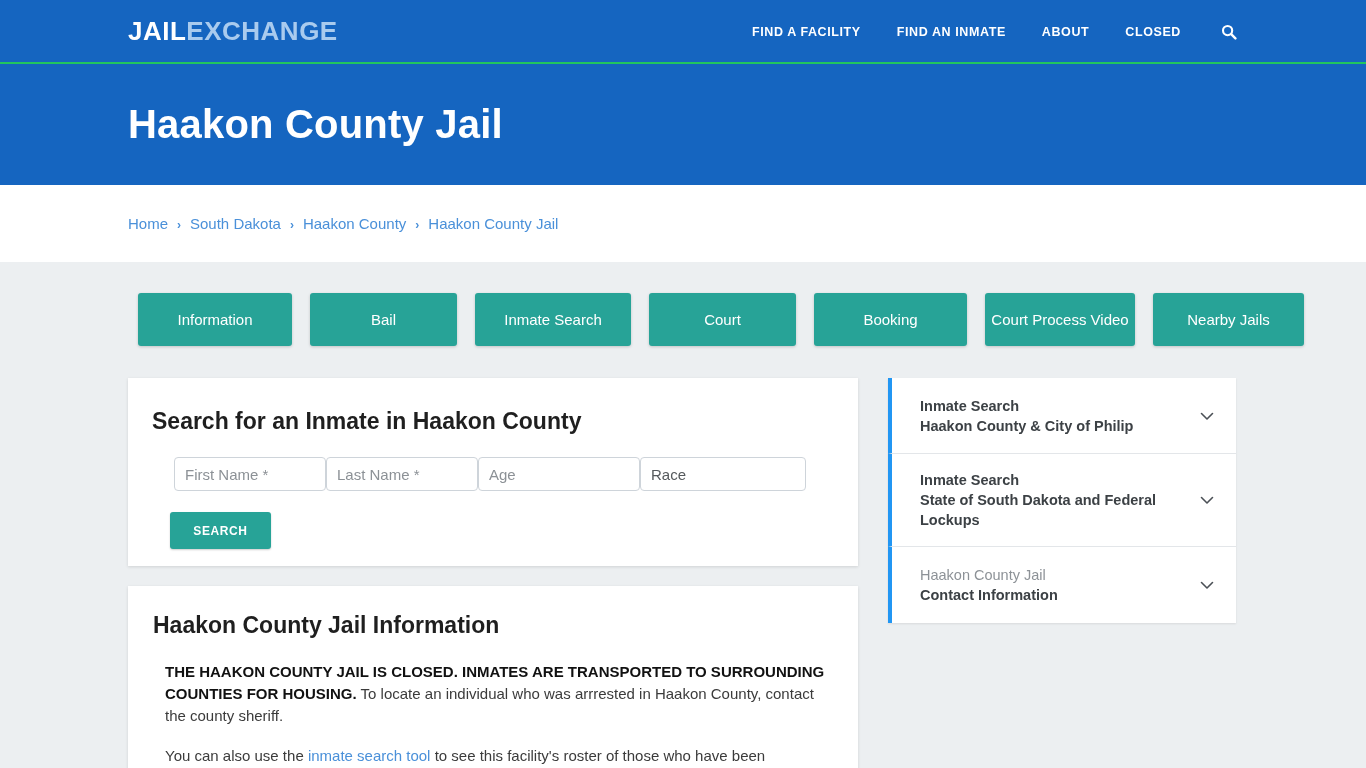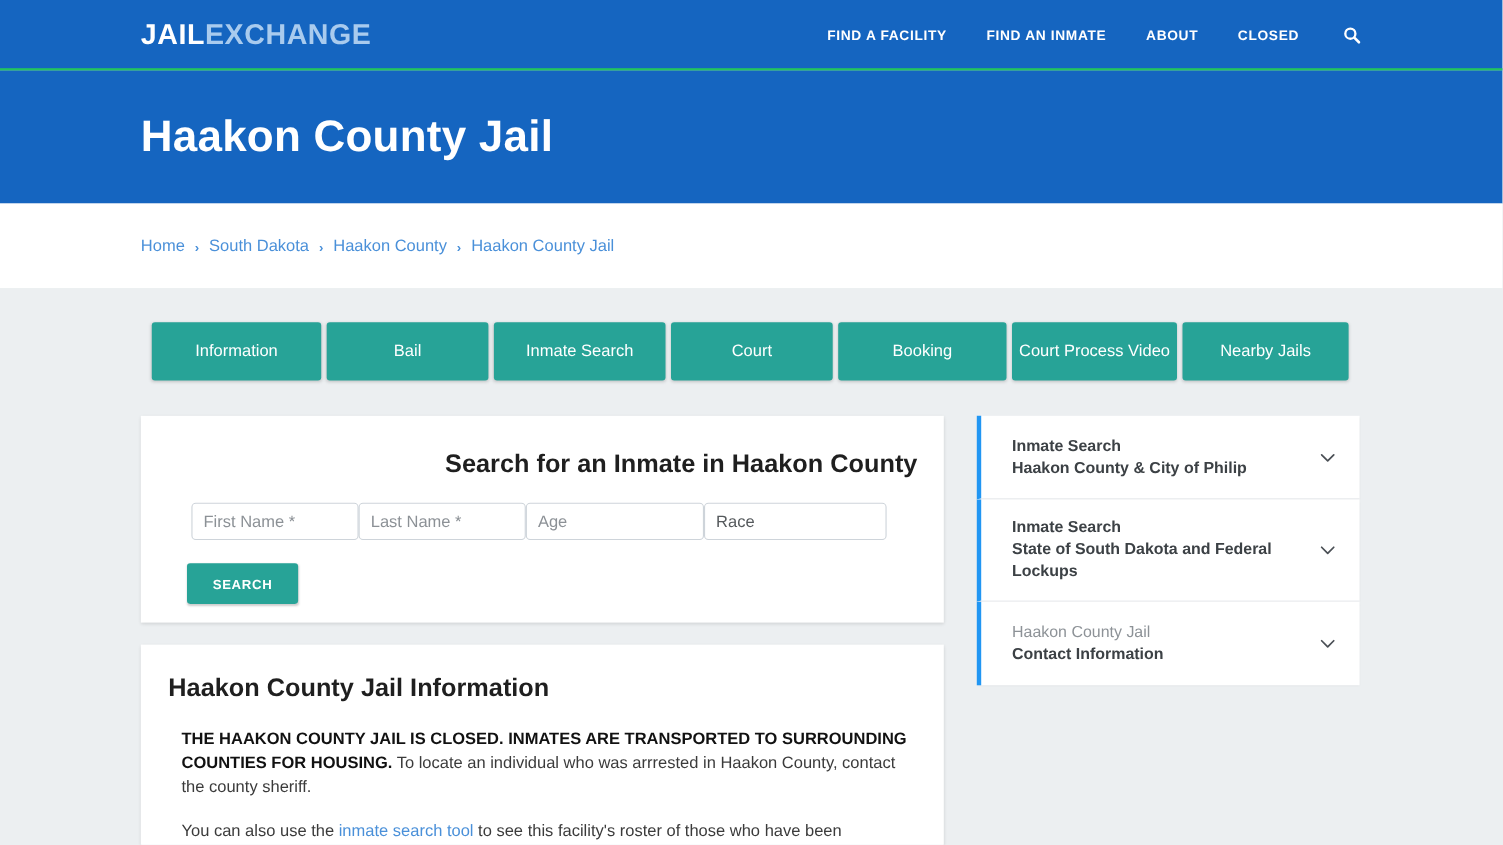--- a/index.html
+++ b/index.html
@@ -110,21 +110,21 @@
     height: 506px;
     position: relative;
   }
 
   
   .tabrow {
     position: absolute;
     left: 138px;
     top: 31px;
     display: flex;
-    gap: 5px;
+    gap: 18px;
   }
   .tabbtn {
     height: 53px;
     background: #27a397;
     border: none;
     border-radius: 3px;
     color: #ffffff;
     font-size: 15px;
     font-family: "Liberation Sans", sans-serif;
     display: flex;
@@ -146,21 +146,21 @@
   .card {
     background: #ffffff;
     box-shadow: 0 1px 3px rgba(0,0,0,0.12);
   }
   .searchcard {
     padding: 24px 24px 30px 24px;
     height: 188px;
   }
   .searchcard h2 {
     margin: 6px 0 22px 0;
-    text-align: right;
+    text-align: left;
     font-size: 23px;
     font-weight: bold;
     color: #1f1f1f;
   }
   .fieldrow {
     display: flex;
     padding: 0 22px;
   }
   .fieldrow input, .fieldrow select {
     height: 34px;

